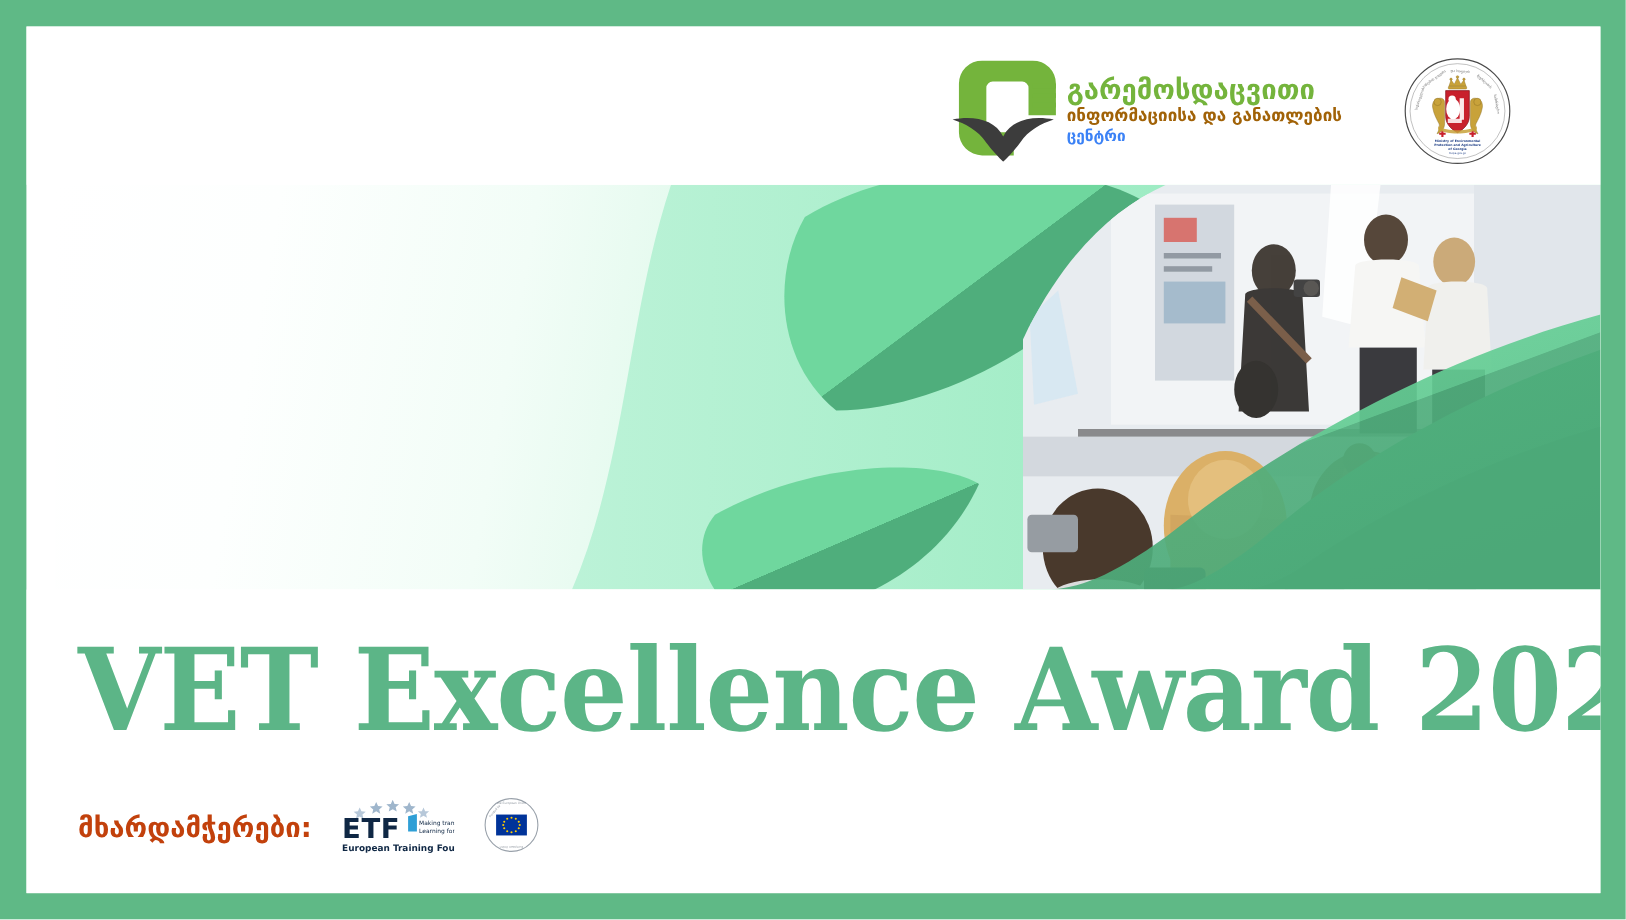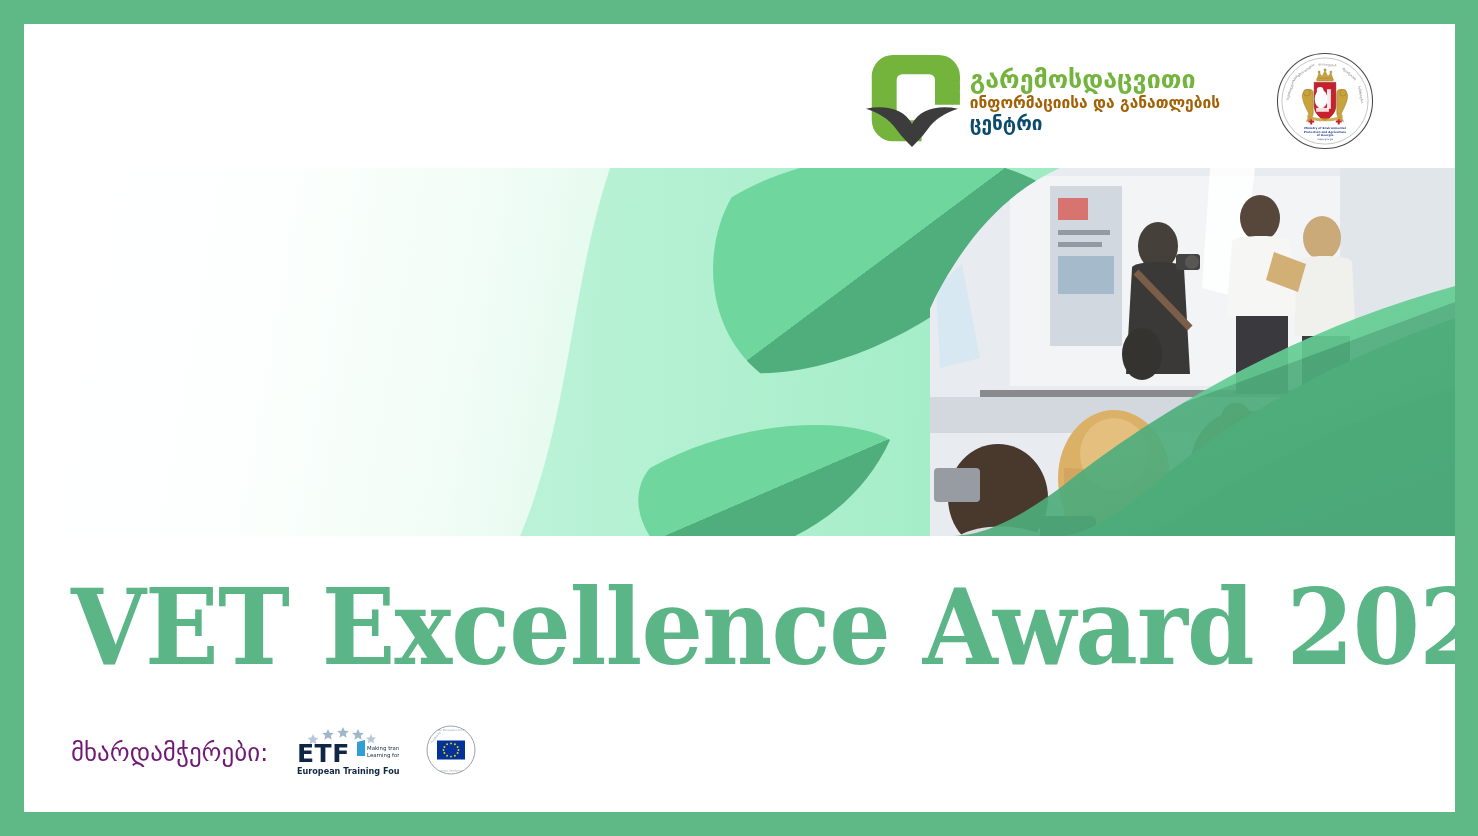--- a/index.html
+++ b/index.html
@@ -57,21 +57,21 @@
     font-size: 25px; font-weight: 700; color: #74B43C;
     letter-spacing: 0px; white-space: nowrap;
     font-family: "DejaVu Sans", sans-serif;
   }
   .eiec-l2 {
     font-size: 15.5px; font-weight: 700; color: #a16207;
     margin-top: 4px; white-space: nowrap;
     font-family: "DejaVu Sans", sans-serif;
   }
   .eiec-l3 {
-    font-size: 19px; font-weight: 700; color: #0c4a6e;
+    font-size: 14px; font-weight: 700; color: #3b82f6;
     margin-top: 3px; white-space: nowrap;
     font-family: "DejaVu Sans", sans-serif;
   }
 
   
   .seal { width: 98px; height: 98px; flex: none; }
 
   
   .hero {
     position: absolute;
@@ -116,22 +116,22 @@
     position: absolute;
     left: 47px;
     top: 186px;
     display: flex;
     align-items: center;
     gap: 26px;
   }
   .sup-label {
     font-family: "DejaVu Sans", sans-serif;
     font-size: 25px;
-    font-weight: 400;
-    color: #701a75;
+    font-weight: 700;
+    color: #c2410c;
     white-space: nowrap;
   }
   .etf-logo { display: block; }
   .eu-emblem { display: block; }
 </style>
 </head>
 <body>
 
 <div id="poster">
   <div id="canvas">

